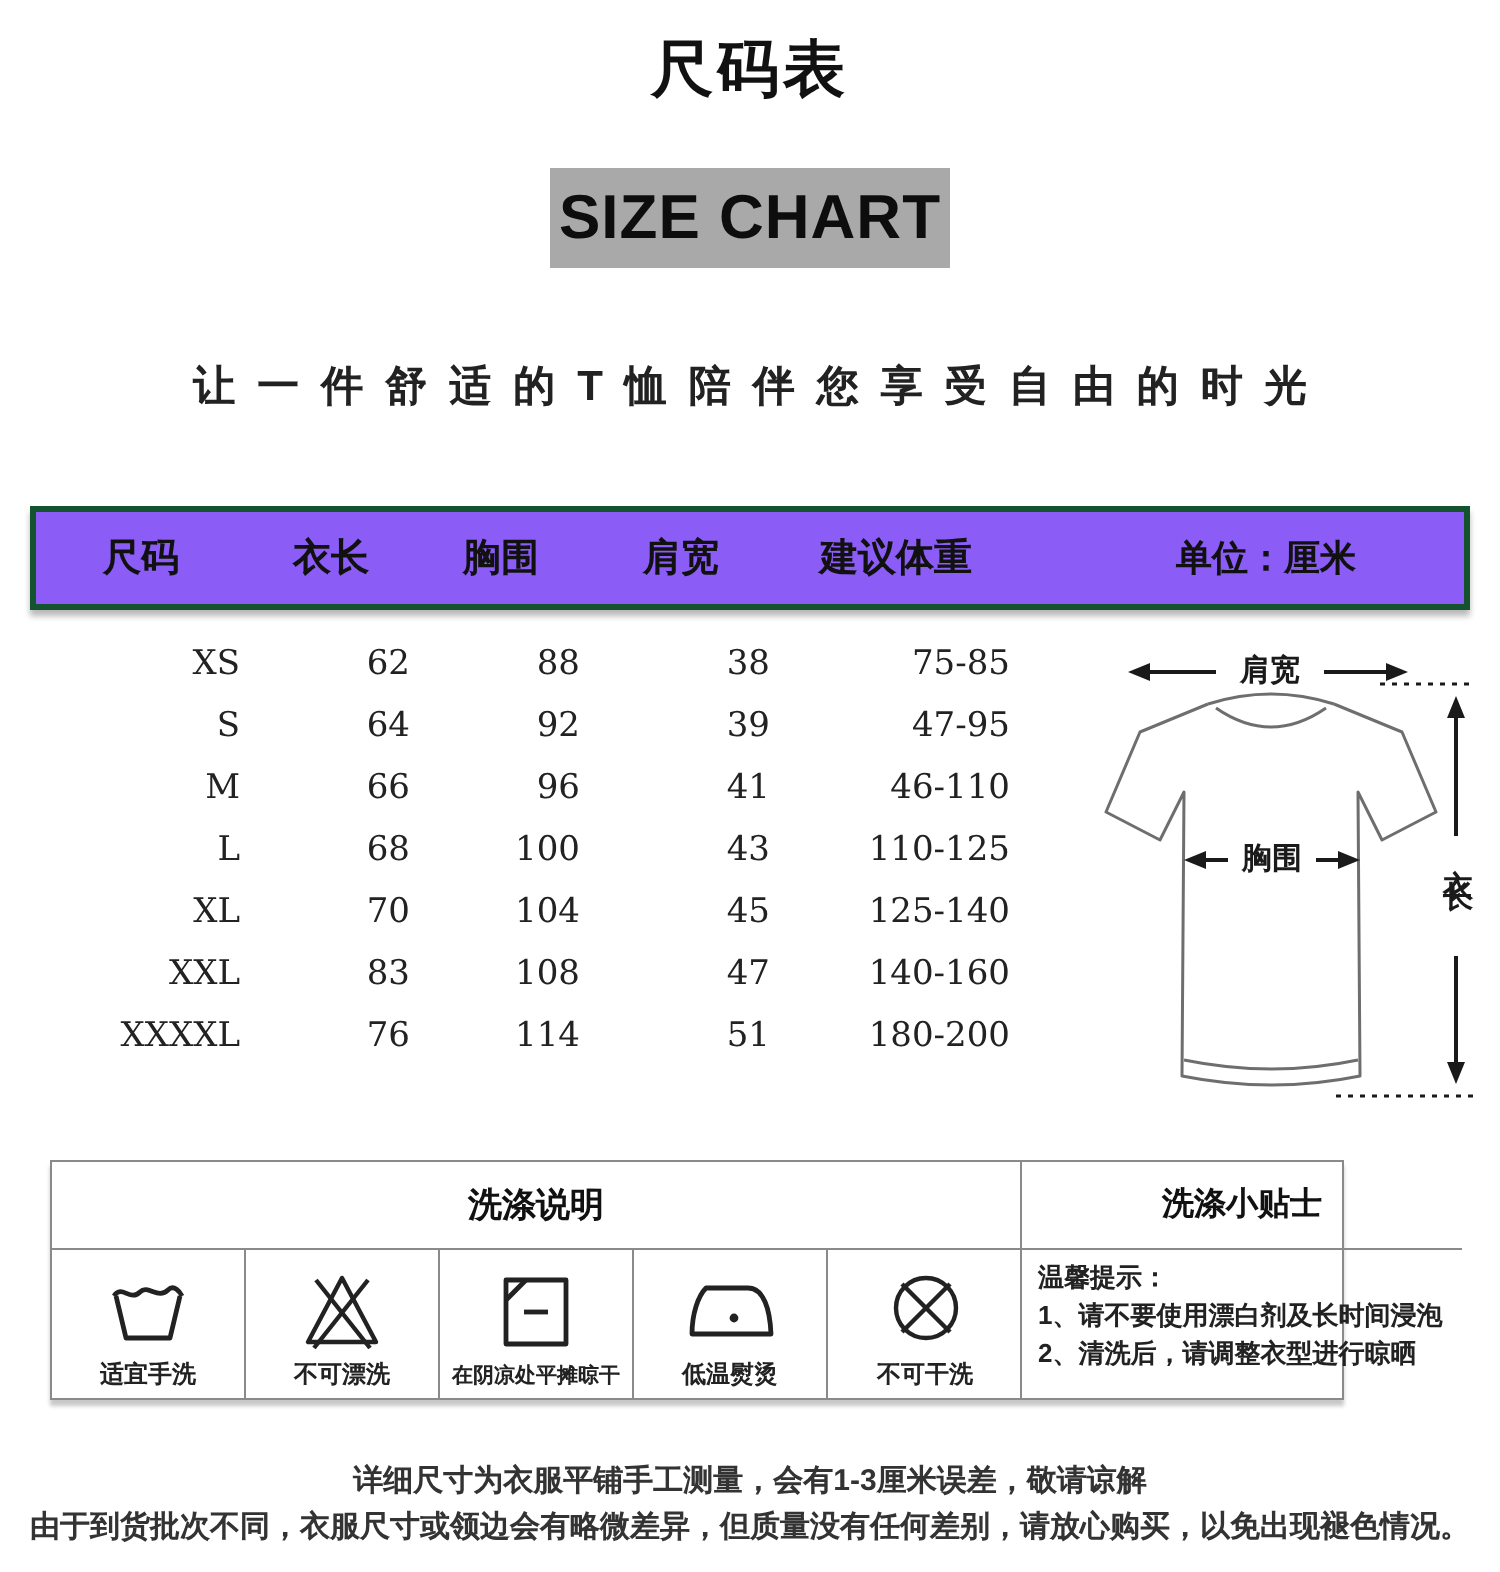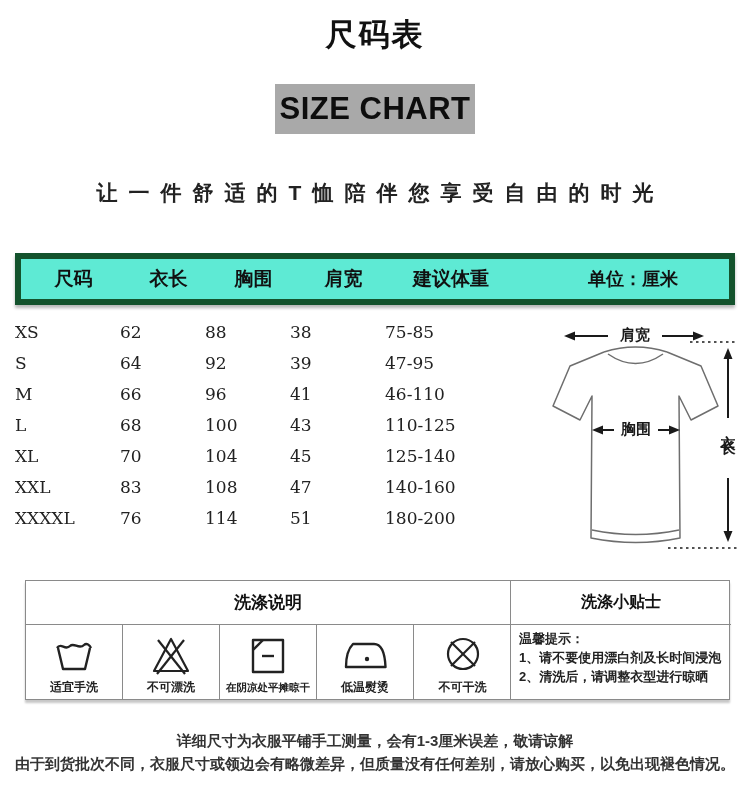--- a/index.html
+++ b/index.html
@@ -11,44 +11,44 @@
   .main-title { position:absolute; top:14px; left:0; width:100%; text-align:center;
     font-size:31px; font-weight:bold; letter-spacing:2px; color:#111; }
   .banner { position:absolute; top:84px; left:275px; width:200px; height:50px;
     background:#a9a9a9; display:flex; align-items:center; justify-content:center;
     font-size:31px; font-weight:bold; color:#0d0d0d; letter-spacing:0.5px; }
   .tagline { position:absolute; top:179px; left:0; width:100%; text-align:center;
     font-size:21px; font-weight:bold; color:#222; letter-spacing:11px; text-indent:11px; }
 
   
   .table-header { position:absolute; top:253px; left:15px; width:720px; height:52px;
-    border:6px solid #14532d; background:#5eead4;
+    border:3px solid #14532d; background:#8b5cf6;
     box-shadow:0 3px 3px rgba(0,0,0,0.28);
     display:grid; grid-template-columns:105px 85px 85px 95px 120px 1fr;
     align-items:center; font-size:19px; font-weight:bold; color:#111; }
   .table-header .hcell { text-align:center; }
   .table-header .unit { text-align:center; padding-left:26px; font-size:18px; }
 
   .table-body { position:absolute; top:316px; left:15px; width:485px; }
   .size-row { display:grid; grid-template-columns:105px 85px 85px 95px 120px;
-    height:31px; align-items:center; text-align:left;
+    height:31px; align-items:center; text-align:right;
     font-family:"DejaVu Serif", serif; font-size:17px; color:#222; }
 
   
   .diagram { position:absolute; left:540px; top:312px; width:205px; height:262px; }
   .diagram svg { position:absolute; left:0; top:0; }
   .diag-label { position:absolute; font-size:15px; font-weight:bold; color:#1a1a1a;
     text-align:center; background:#fff; }
   .label-shoulder { left:70px; top:14px; width:50px; }
   .label-chest { left:74px; top:108px; width:44px; }
   .label-length { left:176px; top:110px; width:24px; height:52px;
     writing-mode:vertical-rl; letter-spacing:6px; text-align:left; line-height:24px; }
 
   
-  .wash-table { position:absolute; left:25px; top:580px; width:705px; height:120px;
+  .wash-table { position:absolute; left:25px; top:580px; width:647px; height:120px;
     border:1px solid #8a8a8a; box-shadow:0 3px 2px rgba(0,0,0,0.22);
     display:grid; grid-template-columns:485px 220px; grid-template-rows:44px 74px; background:#fff; }
   .wash-title { border-right:1px solid #8a8a8a; border-bottom:1px solid #8a8a8a;
     display:flex; align-items:center; justify-content:center;
     font-size:17px; font-weight:bold; color:#111; }
   .tips-title { border-bottom:1px solid #8a8a8a; display:flex; align-items:center;
     justify-content:center; font-size:16px; font-weight:bold; color:#111; }
   .wash-icons { display:grid; grid-template-columns:repeat(5,97px); border-right:1px solid #8a8a8a; }
   .wash-cell { border-right:1px solid #8a8a8a; display:flex; flex-direction:column;
     align-items:center; justify-content:center; padding-top:4px; }

